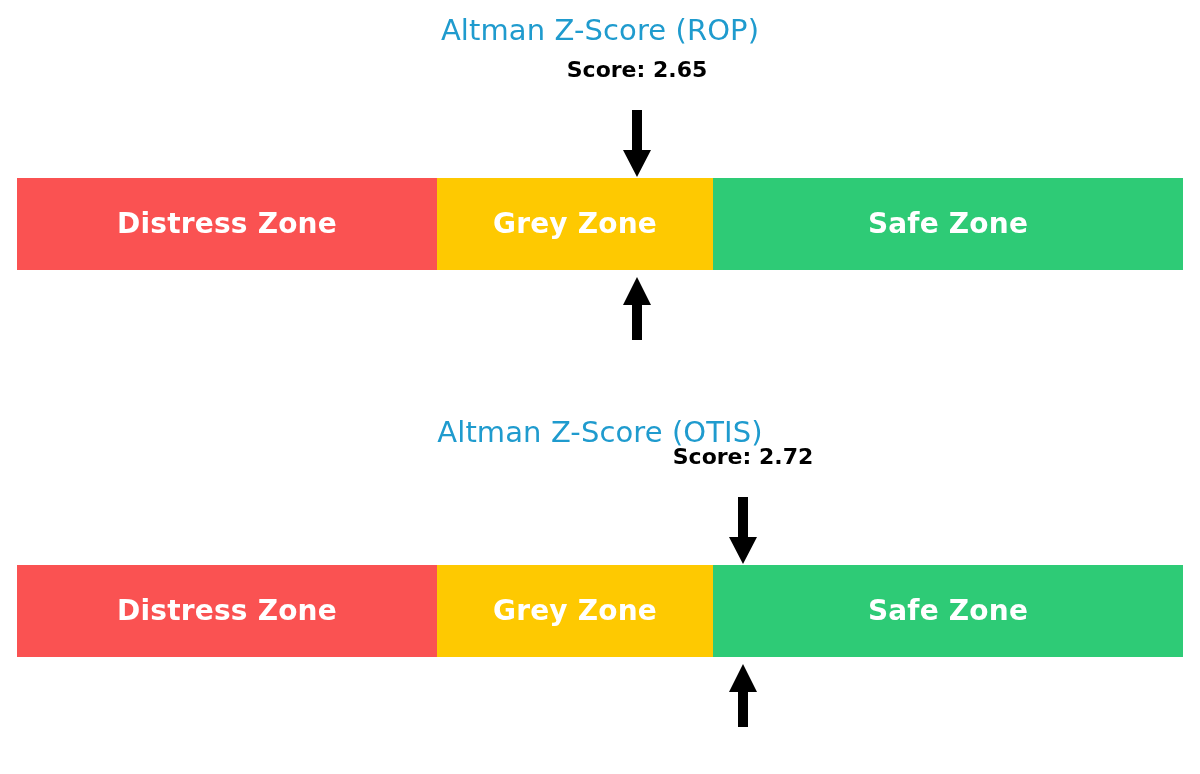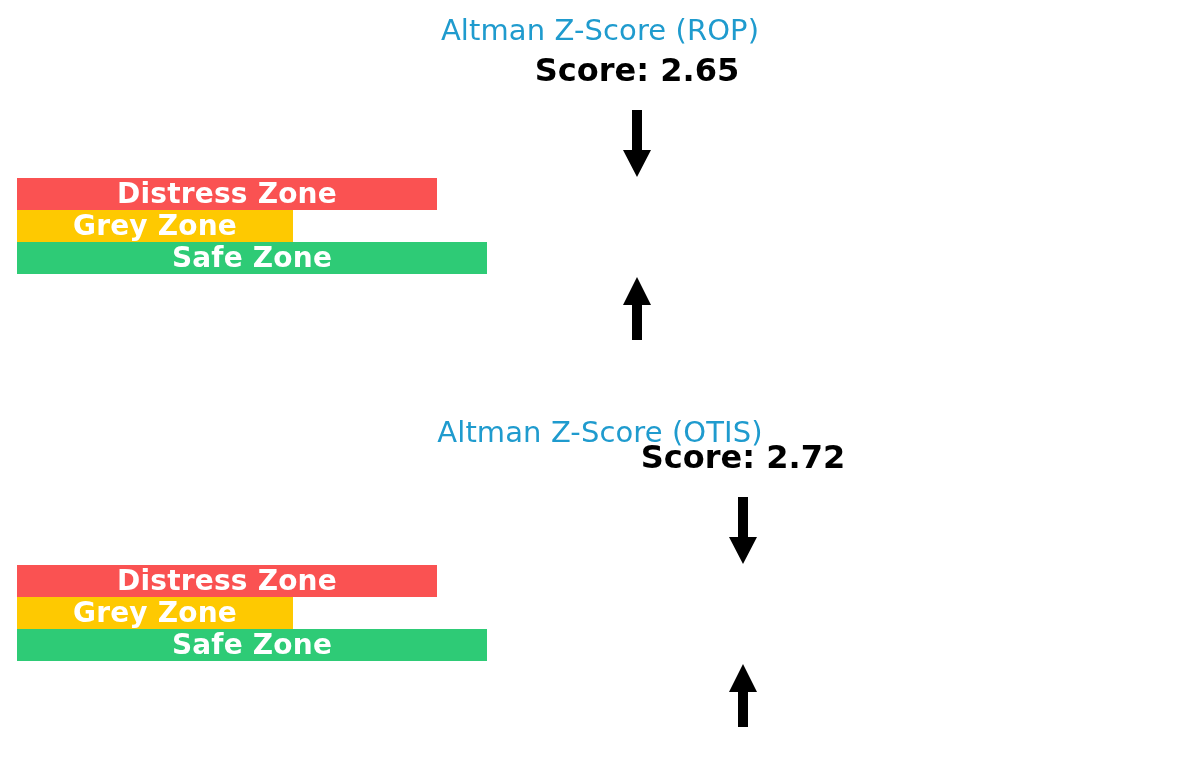--- a/index.html
+++ b/index.html
@@ -34,31 +34,31 @@
     font-weight: 400;
     line-height: 36px;
     letter-spacing: 0.1px;
     white-space: nowrap;
   }
 
   .score-label {
     position: absolute;
     text-align: center;
     color: #000000;
-    font-size: 32px;
+    font-size: 22px;
     font-weight: 700;
     line-height: 30px;
     white-space: nowrap;
     transform: translateX(-50%);
   }
 
   .zone-bar {
     position: absolute;
     display: flex;
-    flex-direction: column;
+    flex-direction: row;
     align-items: stretch;
   }
 
   .zone {
     position: relative;
     display: flex;
     align-items: center;
     justify-content: center;
     box-sizing: border-box;
   }

